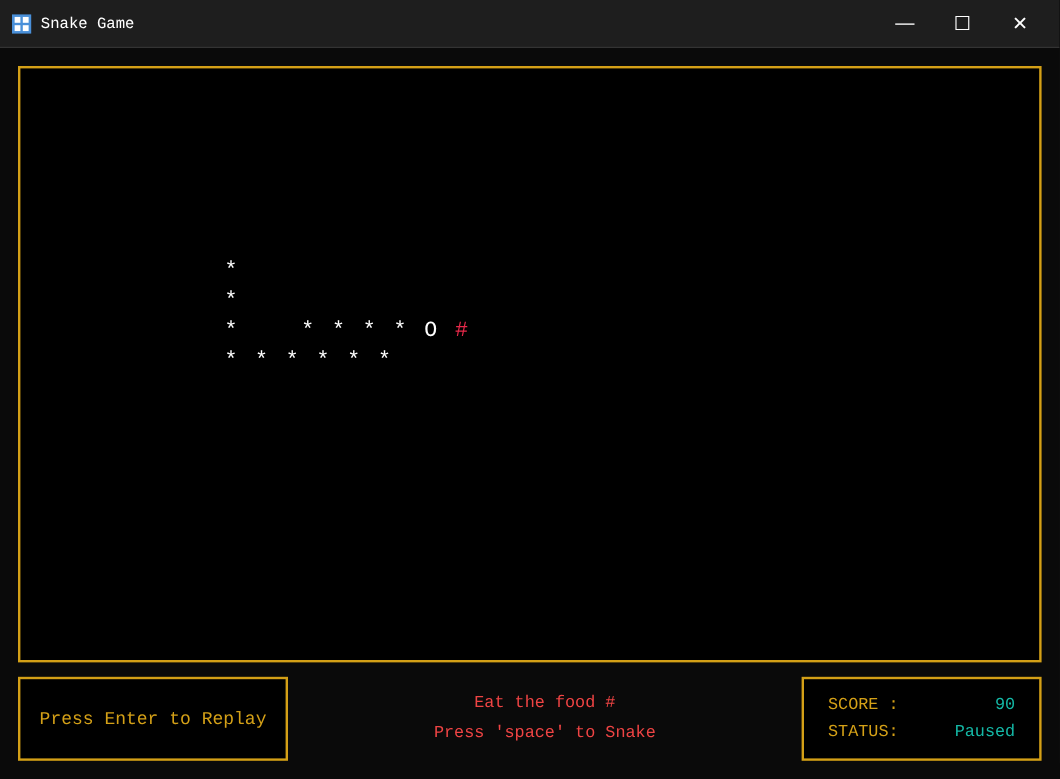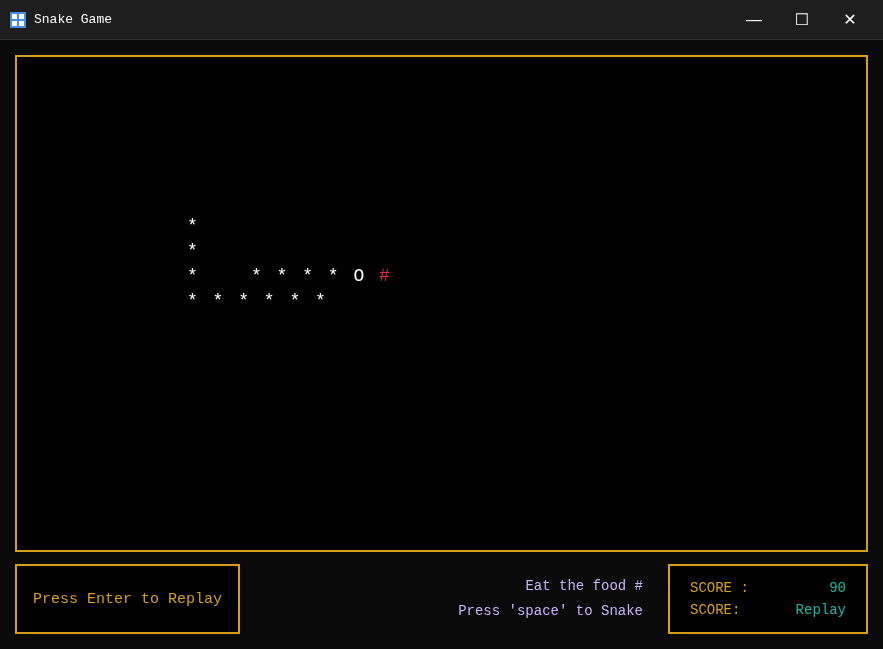--- a/index.html
+++ b/index.html
@@ -129,23 +129,23 @@
       display: flex;
       align-items: center;
       justify-content: center;
       min-width: 200px;
     }
 
     .instructions {
       flex: 1;
       display: flex;
       flex-direction: column;
-      align-items: flex-end;
-      justify-content: center;
-      color: #c4b5fd;
+      align-items: center;
+      justify-content: center;
+      color: #ef4444;
       font-family: 'Courier New', Courier, monospace;
       font-size: 14px;
       line-height: 1.8;
     }
 
     .score-panel {
       border: 2px solid #d4a017;
       background: #000000;
       padding: 11px 20px;
       display: flex;
@@ -214,19 +214,19 @@
       <div>Eat the food #</div>
       <div>Press 'space' to Snake</div>
     </div>
 
     <div class="score-panel">
       <div class="score-row">
         <span>SCORE :</span>
         <span class="score-value">90</span>
       </div>
       <div class="score-row">
-        <span>SCORE:</span>
-        <span class="score-value">Replay</span>
+        <span>STATUS:</span>
+        <span class="score-value">Paused</span>
       </div>
     </div>
 
   </div>
 </div>
 
 </body></html>

